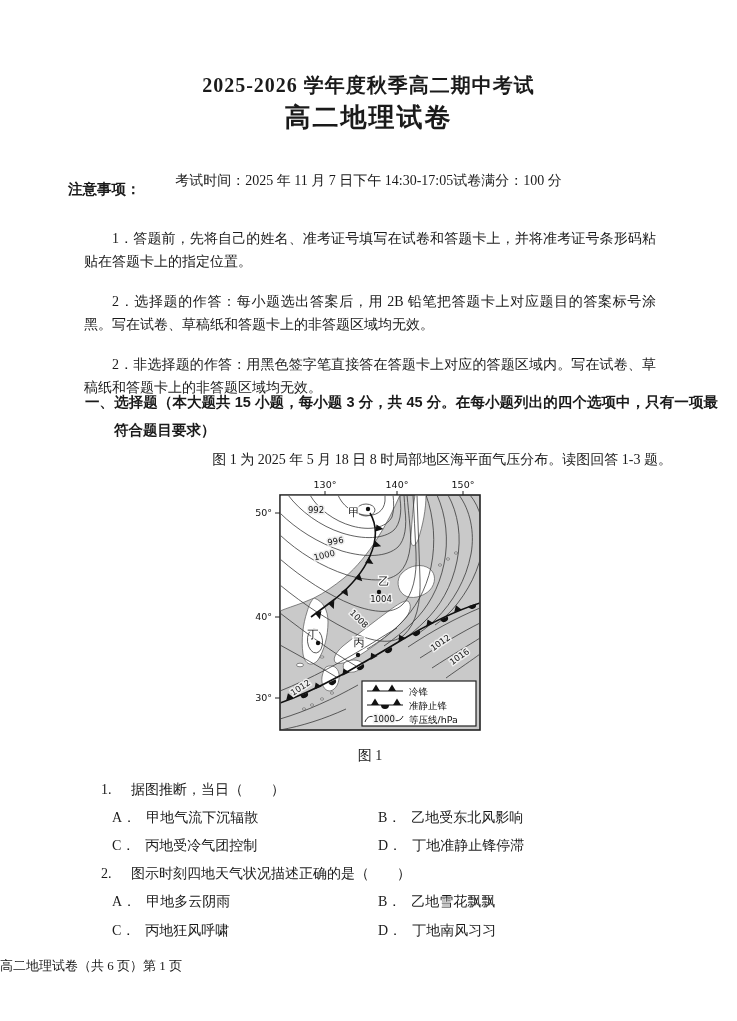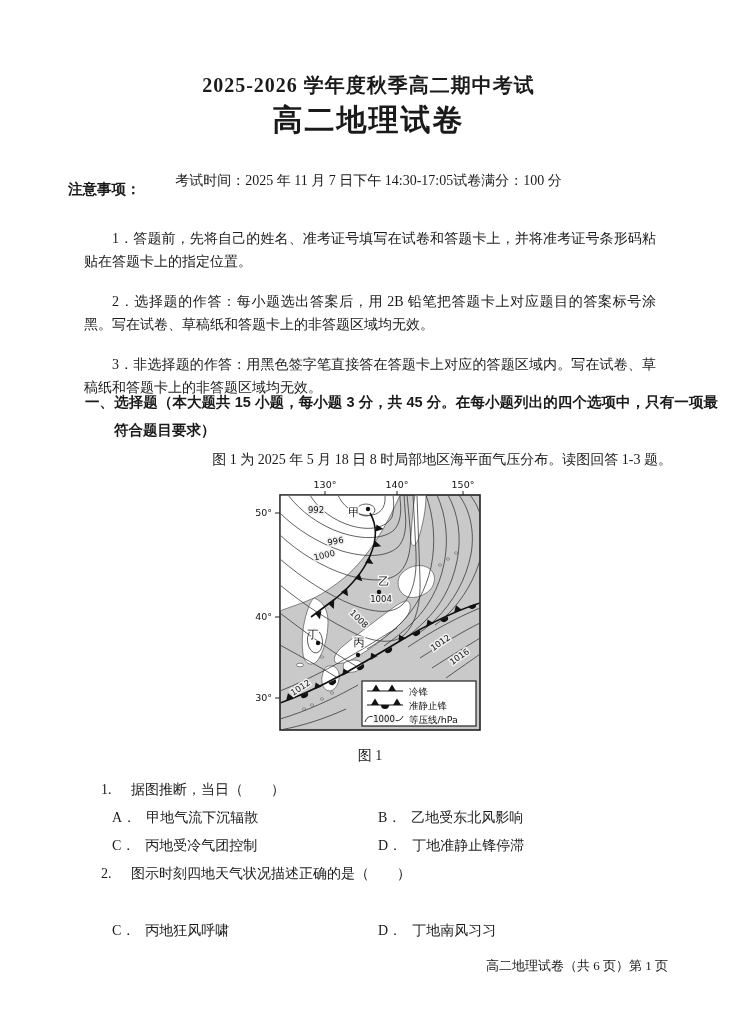--- a/index.html
+++ b/index.html
@@ -5,39 +5,39 @@
   html,body { margin:0; padding:0; background:#ffffff; }
   .page {
     position:relative; width:737px; height:1021px; background:#fff;
     font-family:"Liberation Serif","DejaVu Serif",serif; color:#1a1a1a;
     overflow:hidden;
   }
   .abs { position:absolute; }
   .title1 { left:68px; top:72px; width:601px; text-align:center;
             font-size:20px; font-weight:bold; letter-spacing:1px; }
   .title2 { left:68px; top:100px; width:601px; text-align:center;
-            font-size:30px; font-weight:800; letter-spacing:2px; }
+            font-size:26px; font-weight:800; letter-spacing:2px; }
   .info-row { left:68px; top:172px; width:601px; display:flex;
               justify-content:center; font-size:14px; }
   .notice-h { left:68px; top:180px; font-size:14.5px; font-weight:bold;
               font-family:"Liberation Sans","DejaVu Sans",sans-serif; }
   .notes { left:68px; top:211px; width:604px; font-size:14px; line-height:23.4px; }
   .notes p { margin:16px; text-indent:2em; text-align:justify; }
   .section-h { left:68px; top:388px; width:604px; font-size:14.5px; font-weight:bold;
                font-family:"Liberation Sans","DejaVu Sans",sans-serif;
                line-height:28px; padding-left:29px; text-indent:-29px; text-align:justify;margin-left:17px; }
   .intro { left:68px; top:446px; width:604px; font-size:14px; line-height:28px; text-indent:2em;text-align:right; }
   .mapbox { left:250px; top:479px; width:240px; height:260px; }
   .caption { left:250px; top:747px; width:240px; text-align:center; font-size:14px; }
   .qline { font-size:14px; line-height:22px;margin-left:23px; }
   .qnum  { display:inline-block; width:30px; }
   .optrow { left:112px; width:560px; font-size:14px; line-height:22px; }
   .opt   { display:inline-block; width:266px; vertical-align:top; }
   .opt .olabel { margin-right:10px; }
-  .footer { left:0px; top:957px; width:640px; text-align:right; font-size:13px;padding-left:28px; }
+  .footer { left:0px; top:957px; width:640px; text-align:left; font-size:13px; }
   svg text { font-family:"DejaVu Sans","Liberation Sans",sans-serif; }
   .iso-label { font-size:8.5px; fill:#111; paint-order:stroke; stroke:#efefef; stroke-width:3px; }
   .pt-label  { font-size:11px; fill:#111; paint-order:stroke; stroke:#ffffff; stroke-width:2.5px; }
   .tick-label { font-size:9.5px; fill:#111; }
   .leg-label { font-size:9.5px; fill:#111; }
 </style>
 </head>
 <body>
 
 <div class="page">
@@ -48,21 +48,21 @@
   <div class="abs info-row">
     <span>考试时间：2025 年 11 月 7 日下午 14:30-17:05</span>
     <span>试卷满分：100 分</span>
   </div>
 
   <div class="abs notice-h">注意事项：</div>
 
   <div class="abs notes">
     <p>1．答题前，先将自己的姓名、准考证号填写在试卷和答题卡上，并将准考证号条形码粘贴在答题卡上的指定位置。</p>
     <p>2．选择题的作答：每小题选出答案后，用 2B 铅笔把答题卡上对应题目的答案标号涂黑。写在试卷、草稿纸和答题卡上的非答题区域均无效。</p>
-    <p>3．非选择题的作答：用黑色签字笔直接答在答题卡上对应的答题区域内。写在试卷、草稿纸和答题卡上的非答题区域均无效。</p>
+    <p>2．非选择题的作答：用黑色签字笔直接答在答题卡上对应的答题区域内。写在试卷、草稿纸和答题卡上的非答题区域均无效。</p>
   </div>
 
   <div class="abs section-h">一、选择题（本大题共 15 小题，每小题 3 分，共 45 分。在每小题列出的四个选项中，只有一项最符合题目要求）</div>
   <div class="abs intro">图 1 为 2025 年 5 月 18 日 8 时局部地区海平面气压分布。读图回答 1-3 题。</div>
 
   <div class="abs mapbox">
     <svg width="240" height="260" viewBox="-30 -16 240 260" xmlns="http://www.w3.org/2000/svg">
       <defs>
         <clipPath id="mapclip">
             <rect x="0.8" y="0.8" width="198.4" height="233.4"></rect>
@@ -269,19 +269,22 @@
   <div class="abs optrow" style="top:807px;">
     <span class="opt"><span class="olabel">A．</span><span>甲地气流下沉辐散</span></span><span class="opt"><span class="olabel">B．</span><span>乙地受东北风影响</span></span>
   </div>
   <div class="abs optrow" style="top:835px;">
     <span class="opt"><span class="olabel">C．</span><span>丙地受冷气团控制</span></span><span class="opt"><span class="olabel">D．</span><span>丁地准静止锋停滞</span></span>
   </div>
 
   <div class="abs qline" style="left:78px; top:863px;">
     <span class="qnum">2.</span><span>图示时刻四地天气状况描述正确的是（　　）</span>
   </div>
+  <div class="abs optrow" style="top:891px;">
+    <span class="opt"><span class="olabel">A．</span><span>甲地多云阴雨</span></span><span class="opt"><span class="olabel">B．</span><span>乙地雪花飘飘</span></span>
+  </div>
   <div class="abs optrow" style="top:920px;">
     <span class="opt"><span class="olabel">C．</span><span>丙地狂风呼啸</span></span><span class="opt"><span class="olabel">D．</span><span>丁地南风习习</span></span>
   </div>
 
   <div class="abs footer">高二地理试卷（共 6 页）第 1 页</div>
 
 </div>
 
 </body></html>

